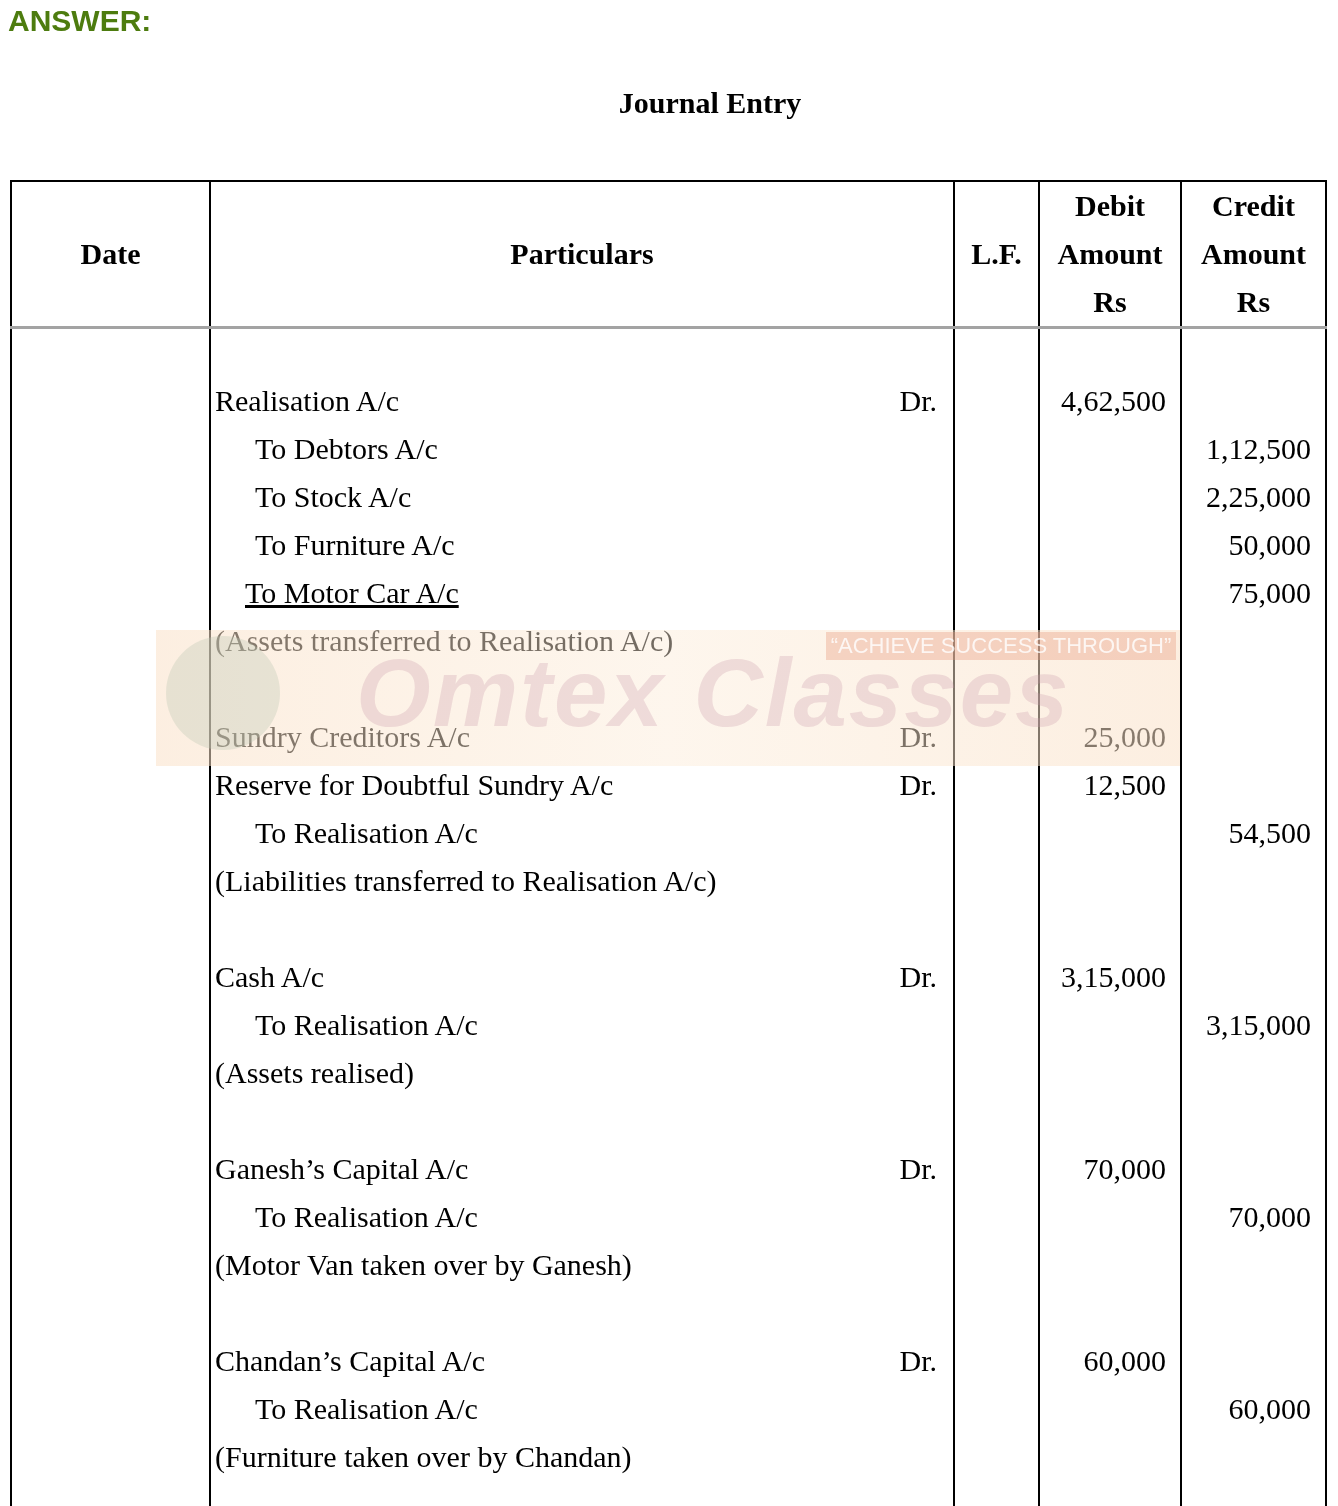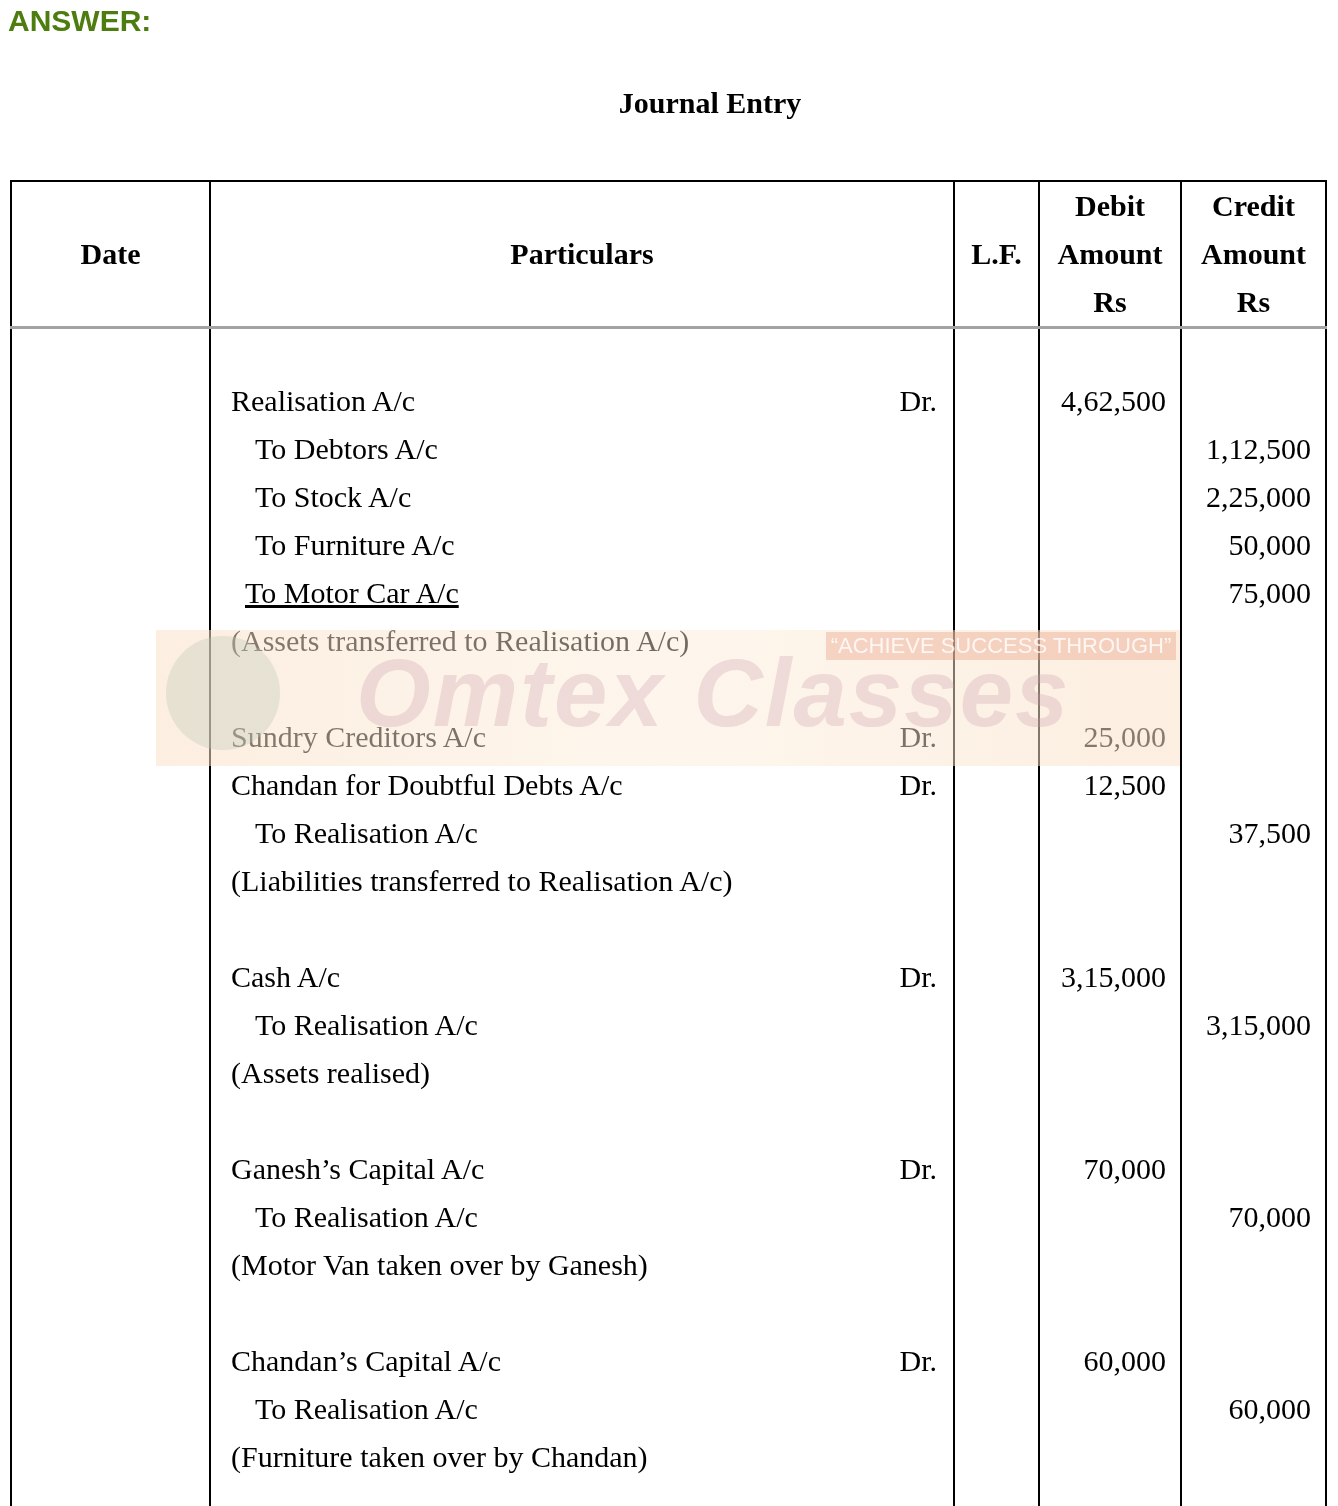--- a/index.html
+++ b/index.html
@@ -6,21 +6,21 @@
   body { width: 1338px; height: 1506px; overflow: hidden; position: relative; font-family: "Liberation Serif", serif; color: #000; }
   .answer { position: absolute; left: 8px; top: 4px; font-family: "Liberation Sans", sans-serif; font-weight: bold; font-size: 30px; color: #4d7c0f; }
   .title { position: absolute; left: 0; width: 1420px; top: 86px; text-align: center; font-weight: bold; font-size: 30px; }
   table.journal { position: absolute; left: 10px; top: 180px; width: 1315px; border-collapse: collapse; table-layout: fixed; font-size: 30px; }
   .journal th, .journal td { border-left: 2px solid #000; border-right: 2px solid #000; padding: 0; vertical-align: top; }
   .journal thead th { border-top: 2px solid #000; border-bottom: 3px solid #a3a3a3; height: 140px; vertical-align: middle; text-align: center; font-weight: bold; line-height: 48px; }
   col.c-date { width: 199px; } col.c-part { width: 744px; } col.c-lf { width: 85px; } col.c-dr { width: 142px; } col.c-cr { width: 145px; }
   .line { height: 48px; line-height: 48px; white-space: nowrap; }
   .gap { height: 48px; }
   .gap2 { height: 48px; }
-  .part .line { padding-left: 20px; position: relative; }
+  .part .line { padding-left: 4px; position: relative; }
   .part .line.to { padding-left: 44px; }
   .part .line.to2 { padding-left: 34px; text-decoration: underline; }
   .dr-mark { position: absolute; right: 16px; top: 0; }
   .amt .line { text-align: right; padding-right: 14px; }
   .body-cell { height: 1180px; }
   .watermark { position: absolute; left: 156px; top: 630px; width: 1024px; height: 136px; pointer-events: none;
     background: linear-gradient(90deg, rgba(250,225,200,0.55), rgba(252,235,215,0.45), rgba(250,225,200,0.55)); }
   .wm-circle { position: absolute; left: 10px; top: 6px; width: 114px; height: 114px; border-radius: 50%; background: rgba(190,200,180,0.35); }
   .wm-text { position: absolute; left: 200px; top: 8px; font-family: "Liberation Sans", sans-serif; font-style: italic; font-weight: bold; font-size: 96px; color: rgba(200,150,170,0.28); letter-spacing: 2px; }
   .wm-tag { position: absolute; right: 4px; top: 2px; width: 350px; height: 28px; background: rgba(230,150,120,0.35); color: rgba(255,255,255,0.8); font-family: "Liberation Sans", sans-serif; font-size: 22px; text-align: center; line-height: 28px; }
@@ -64,21 +64,21 @@
 
         <div class="line"><span>Realisation A/c</span><span class="dr-mark">Dr.</span></div>
         <div class="line to">To Debtors A/c</div>
         <div class="line to">To Stock A/c</div>
         <div class="line to">To Furniture A/c</div>
         <div class="line to2">To Motor Car A/c</div>
         <div class="line">(Assets transferred to Realisation A/c)</div>
         <div class="gap2"></div>
 
         <div class="line"><span>Sundry Creditors A/c</span><span class="dr-mark">Dr.</span></div>
-        <div class="line"><span>Chandan for Doubtful Debts A/c</span><span class="dr-mark">Dr.</span></div>
+        <div class="line"><span>Reserve for Doubtful Sundry A/c</span><span class="dr-mark">Dr.</span></div>
         <div class="line to">To Realisation A/c</div>
         <div class="line">(Liabilities transferred to Realisation A/c)</div>
         <div class="gap2"></div>
 
         <div class="line"><span>Cash A/c</span><span class="dr-mark">Dr.</span></div>
         <div class="line to">To Realisation A/c</div>
         <div class="line">(Assets realised)</div>
         <div class="gap2"></div>
 
         <div class="line"><span>Ganesh’s Capital A/c</span><span class="dr-mark">Dr.</span></div>
@@ -119,21 +119,21 @@
         <div class="gap"></div>
         <div class="line"></div>
         <div class="line">1,12,500</div>
         <div class="line">2,25,000</div>
         <div class="line">50,000</div>
         <div class="line">75,000</div>
         <div class="line"></div>
         <div class="gap2"></div>
         <div class="line"></div>
           <div class="line"></div>
-        <div class="line">37,500</div>
+        <div class="line">54,500</div>
         <div class="line"></div>
         <div class="gap2"></div>
         <div class="line"></div>
         <div class="line">3,15,000</div>
         <div class="line"></div>
         <div class="gap2"></div>
         <div class="line"></div>
         <div class="line">70,000</div>
         <div class="line"></div>
         <div class="gap2"></div>

